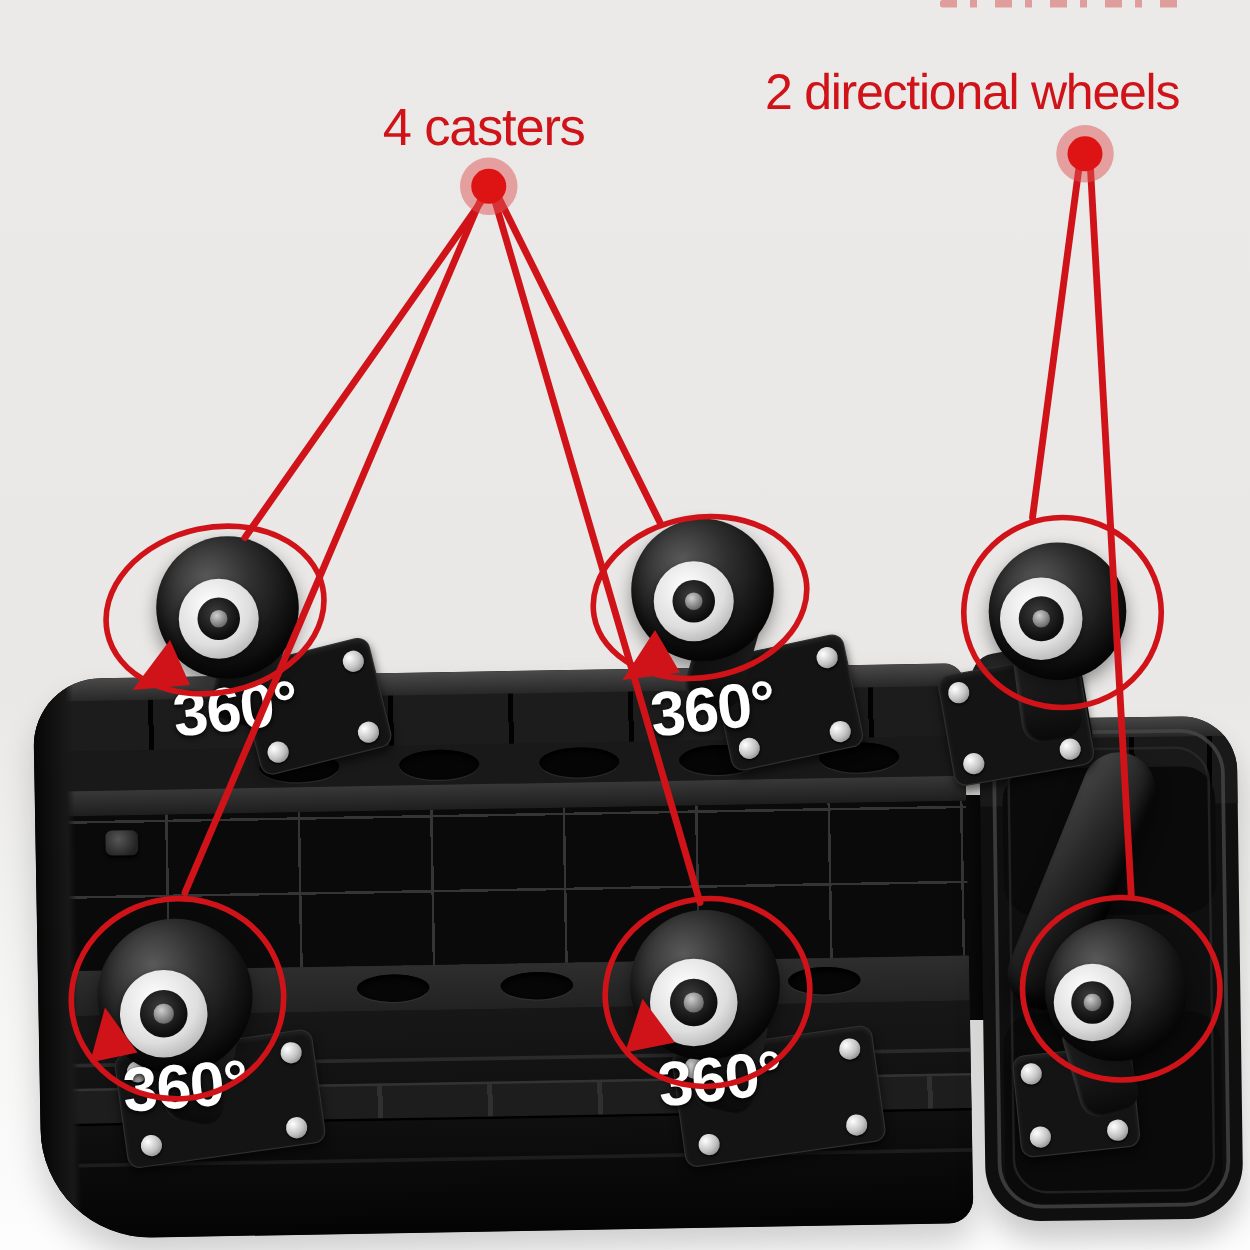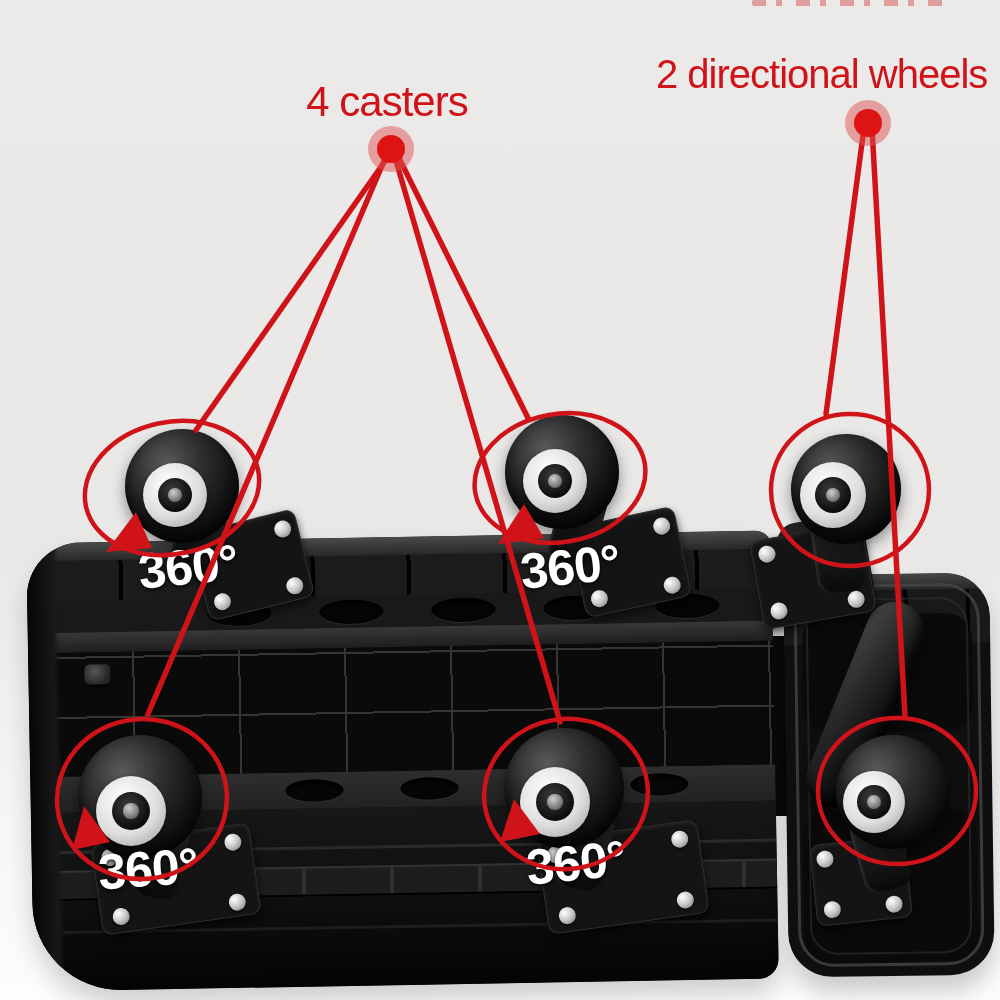--- a/index.html
+++ b/index.html
@@ -17,21 +17,21 @@
     background:linear-gradient(180deg,#ebeae8 0%,#e9e8e6 55%,#f4f4f3 78%,#fdfdfd 100%);
     overflow:hidden;
   }
 
   
   .headline{
     position:absolute;color:var(--accent);
     font-size:42px;letter-spacing:-1px;white-space:nowrap;z-index:7;
   }
   .label-casters{left:282px;top:78px;width:210px;text-align:center;}
-  .label-directional{left:612px;top:52px;font-size:40px;margin-left:44px;}
+  .label-directional{left:612px;top:52px;font-size:40px;}
 
   .top-fragment{
     position:absolute;left:752px;top:0;width:200px;height:6px;z-index:7;opacity:.55;
     background:repeating-linear-gradient(90deg,
       rgba(208,60,60,.8) 0 14px, transparent 14px 24px,
       rgba(208,60,60,.8) 24px 30px, transparent 30px 44px);
     border-radius:2px;
   }
 
   

